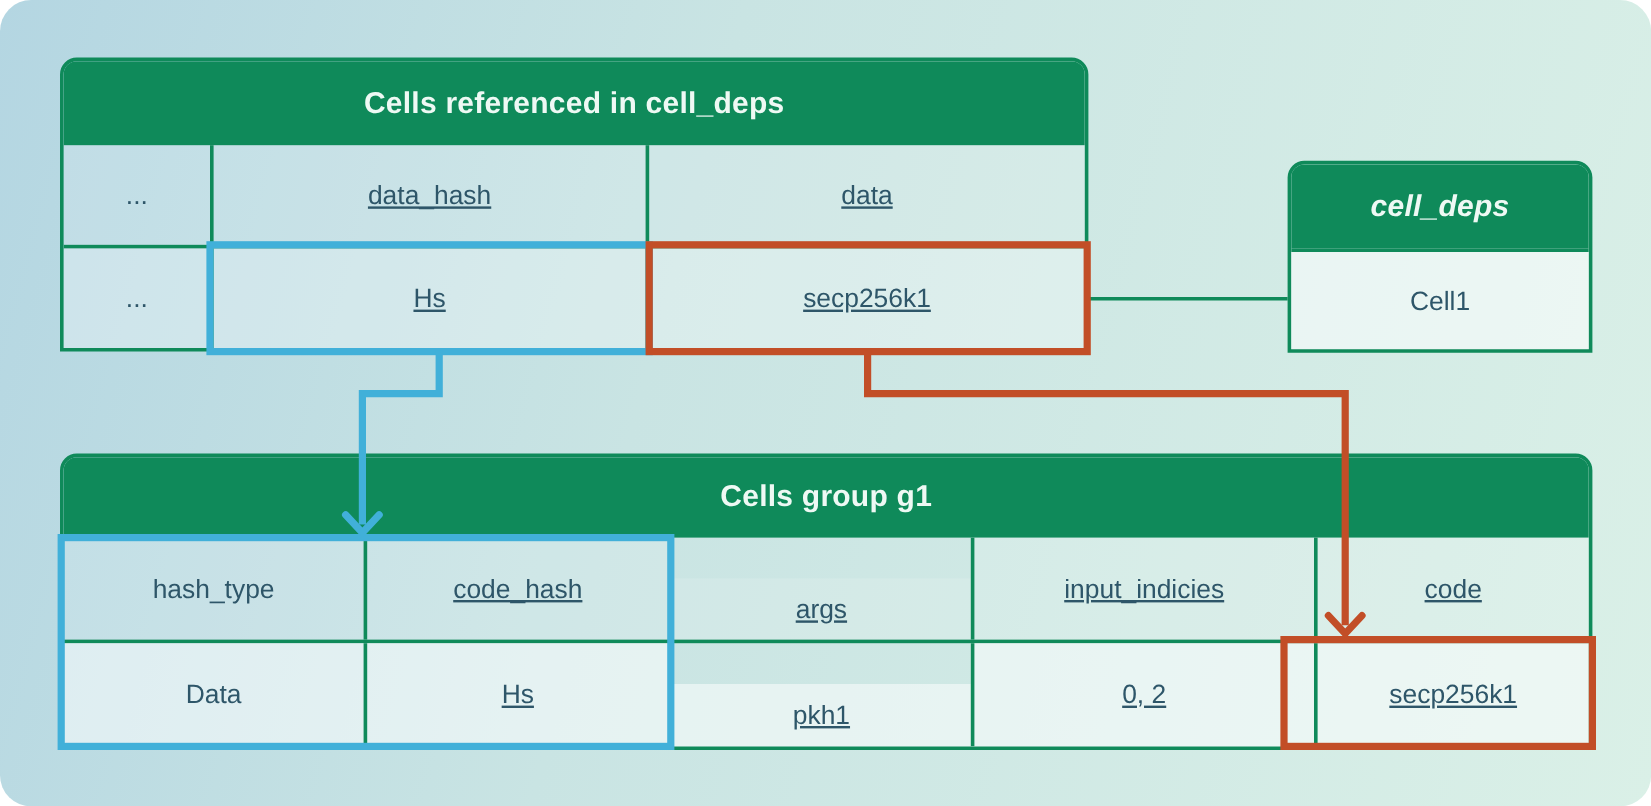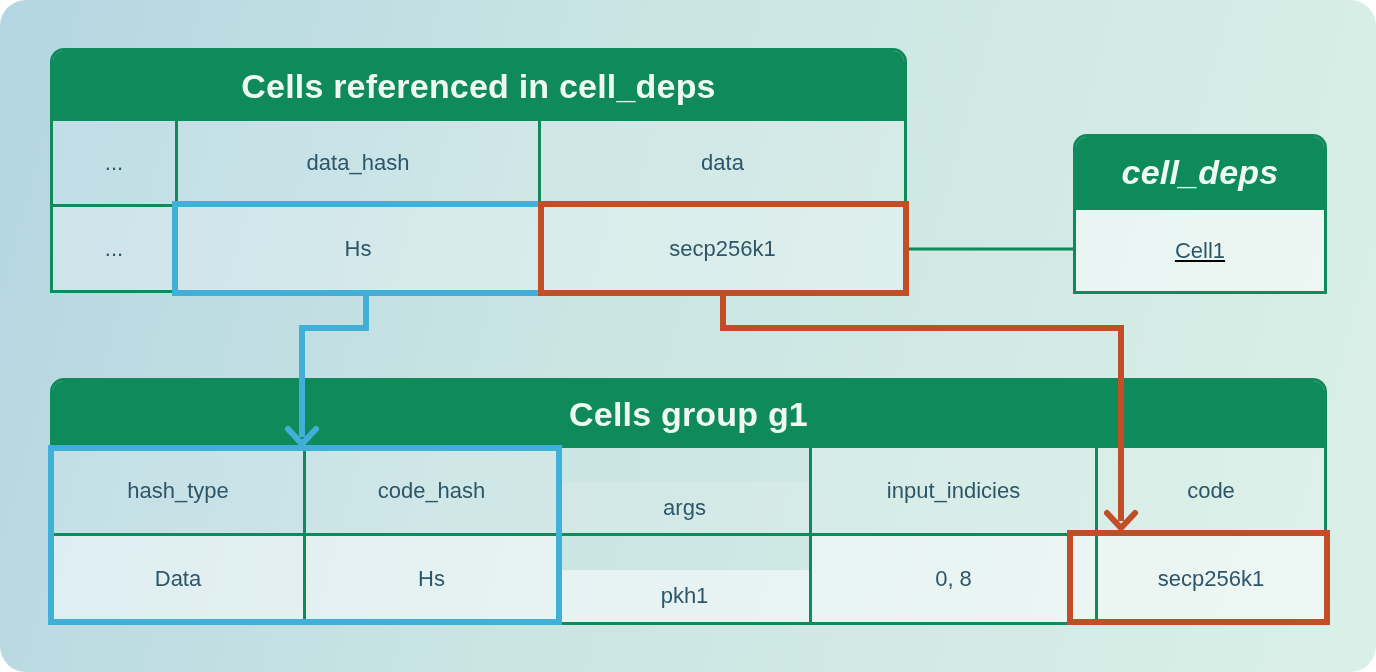--- a/index.html
+++ b/index.html
@@ -18,47 +18,47 @@
     background:linear-gradient(105deg,#b4d6e2 0%,#c9e4e3 40%,#daf0e7 100%);
   }
   .tbl{
     position:absolute;box-sizing:border-box;
     border:3px solid var(--green);
     border-radius:14px 14px 0 0;
     overflow:hidden;
   }
   .thead{
     background:var(--green);color:var(--head-ink);
-    font-weight:bold;font-size:34px;letter-spacing:.2px;
+    font-weight:bold;font-size:25px;letter-spacing:.2px;
     display:flex;align-items:center;justify-content:center;
   }
   .row{display:flex;box-sizing:border-box;}
   .row.bt{border-top:3px solid var(--green);}
   .cell{
     box-sizing:border-box;display:flex;align-items:center;justify-content:center;
     font-size:22px;color:var(--ink);white-space:nowrap;
   }
-  .cell + .cell{border-left:3px solid var(--green);}
+  .cell + .cell{border-left:3px solid var(--green);text-decoration:underline;}
   .lab{background:rgba(255,255,255,0.14);}
   .val{background:rgba(255,255,255,0.30);}
   .val-bright{background:rgba(255,255,255,0.52);}
 
   
   #tbl-cells{left:50px;top:48px;width:857px;}
   #tbl-cells .thead{height:70px;}
   #tbl-cells .r1{height:83px;}
   #tbl-cells .r2{height:86px;}
   #tbl-cells .a1{width:122px;}
   #tbl-cells .a2{width:363px;}
   #tbl-cells .a3{flex:1;}
 
   
   #tbl-celldeps{left:1073px;top:134px;width:254px;}
   #tbl-celldeps .thead{height:70px;font-style:italic;}
-  #tbl-celldeps .r1{height:84px;text-decoration:underline;}
+  #tbl-celldeps .r1{height:84px;}
   #tbl-celldeps .b1{flex:1;}
 
   
   #tbl-script{left:50px;top:378px;width:1277px;}
   #tbl-script .thead{height:67px;}
   #tbl-script .r1{height:85px;}
   #tbl-script .r2{height:89px;}
   #tbl-script .c1{width:250px;}
   #tbl-script .c2{width:254px;}
   #tbl-script .c3{width:252px;margin-top:34px;}
@@ -106,21 +106,21 @@
       <div class="cell c1 lab">hash_type</div>
       <div class="cell c2 lab">code_hash</div>
       <div class="cell c3 lab">args</div>
       <div class="cell c4 lab">input_indicies</div>
       <div class="cell c5 lab">code</div>
     </div>
     <div class="row r2 bt">
       <div class="cell c1 val-bright">Data</div>
       <div class="cell c2 val-bright">Hs</div>
       <div class="cell c3 val-bright">pkh1</div>
-      <div class="cell c4 val-bright">0, 8</div>
+      <div class="cell c4 val-bright">0, 2</div>
       <div class="cell c5 val-bright">secp256k1</div>
     </div>
   </section>
 
   <svg class="overlay" viewBox="0 0 1376 672">
 
     <line class="wire thin" x1="905" y1="249" x2="1073" y2="249" stroke="#0f8a5a"></line>
 
     <rect class="hl" x="175" y="204" width="366" height="89" stroke="#41b0d9"></rect>
     <rect class="hl" x="541" y="204" width="365" height="89" stroke="#c24e27"></rect>

